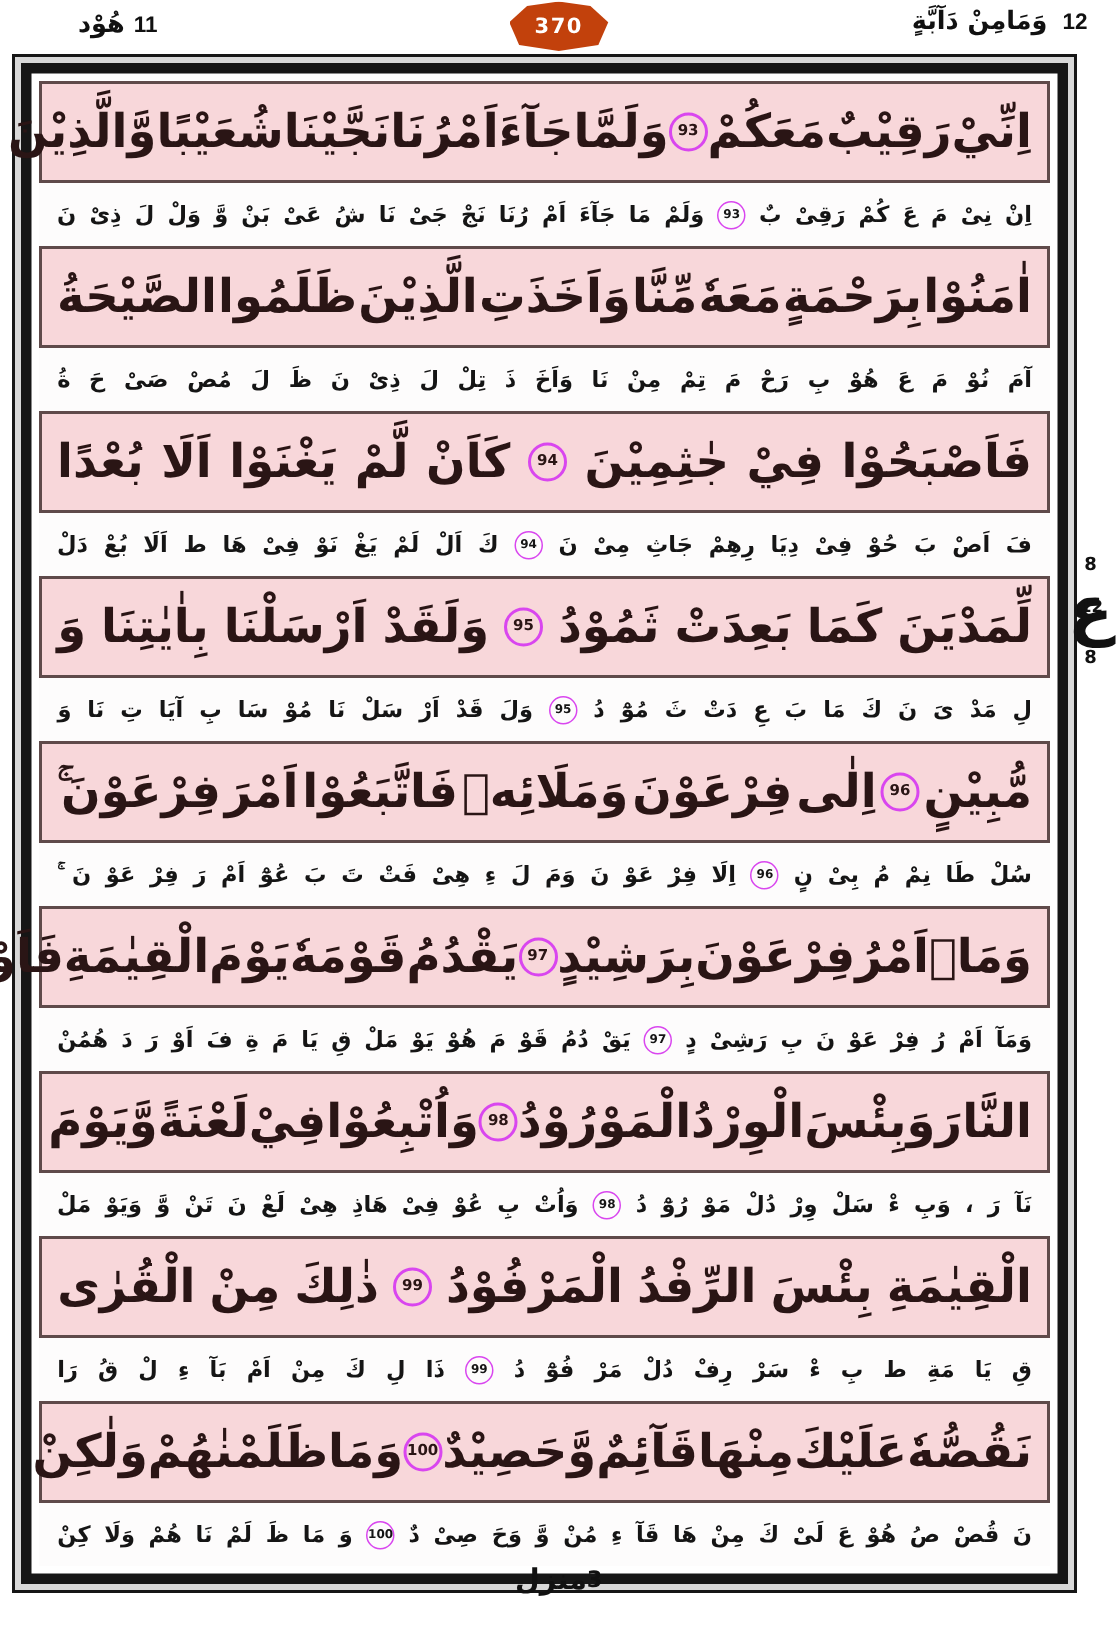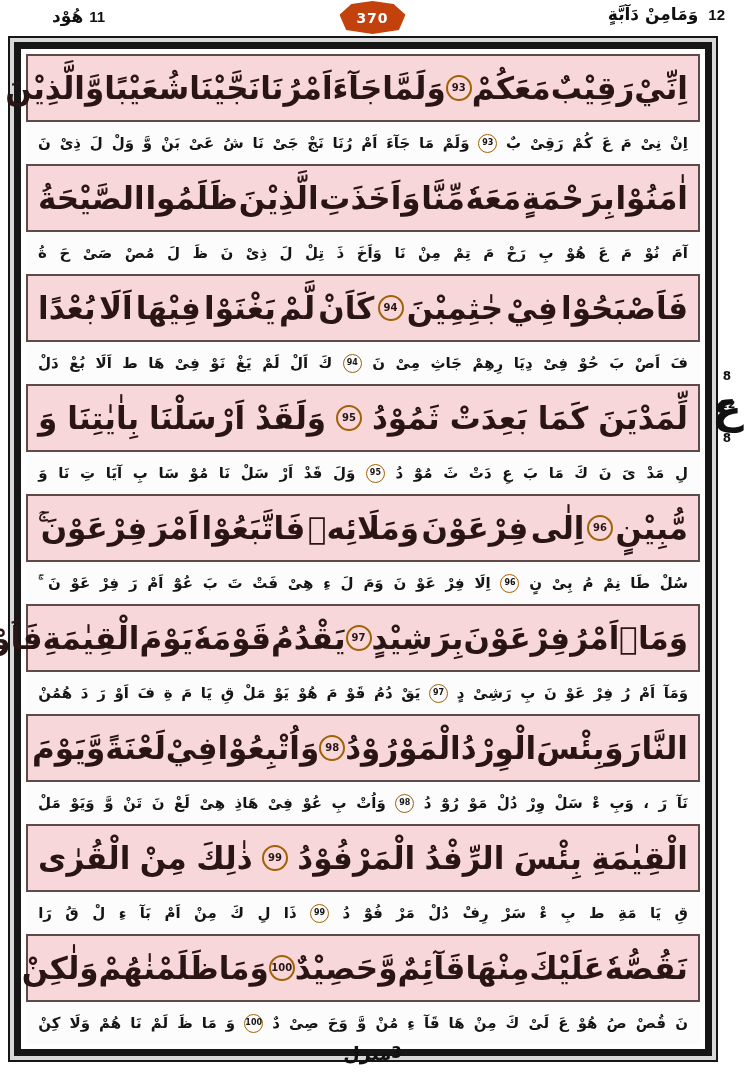--- a/index.html
+++ b/index.html
@@ -34,21 +34,21 @@
     line-height:64px;white-space:nowrap;
   }
   .row-break{
     box-sizing:border-box;height:42px;background:#fdfcfc;
     display:flex;align-items:center;justify-content:space-between;
     padding:0 12px;font-size:15px;font-weight:bold;color:#151515;
     line-height:40px;white-space:nowrap;
   }
   .word{display:inline-block;}
   .vbadge{
-    flex:0 0 auto;width:22px;height:22px;border:2px solid #a16207;border-radius:50%;
+    flex:0 0 auto;width:22px;height:22px;border:2px solid #d946ef;border-radius:50%;
     display:flex;align-items:center;justify-content:center;
     font-size:10px;font-weight:bold;color:#2a1515;line-height:1;background:transparent;
   }
   .row-break .vbadge{width:17px;height:17px;border-width:1px;font-size:8px;color:#151515;}
   
   .ruku{position:absolute;right:0px;top:370px;width:36px;text-align:center;color:#111;}
   .ruku-top,.ruku-bottom{font-size:12px;font-weight:bold;line-height:12px;}
   .ruku-ain{position:relative;font-size:44px;font-weight:bold;line-height:50px;}
   .ruku-mid{position:absolute;top:17px;left:11px;font-size:11px;font-weight:bold;line-height:11px;}
   
@@ -153,21 +153,20 @@
             <span class="word">ةُ</span>
           </div>
           <div class="row-quran">
             <span class="word">فَاَصْبَحُوْا</span>
             <span class="word">فِيْ</span>
             <span class="word">جٰثِمِيْنَ</span>
             <span class="vbadge">94</span>
             <span class="word">كَاَنْ</span>
             <span class="word">لَّمْ</span>
             <span class="word">يَغْنَوْا</span>
-            <span class="word">فِيْهَا</span>
             <span class="word">اَلَا</span>
             <span class="word">بُعْدًا</span>
           </div>
           <div class="row-break">
             <span class="word">فَ</span>
             <span class="word">اَصْ</span>
             <span class="word">بَ</span>
             <span class="word">حُوْ</span>
             <span class="word">فِیْ</span>
             <span class="word">دِیَا</span>

